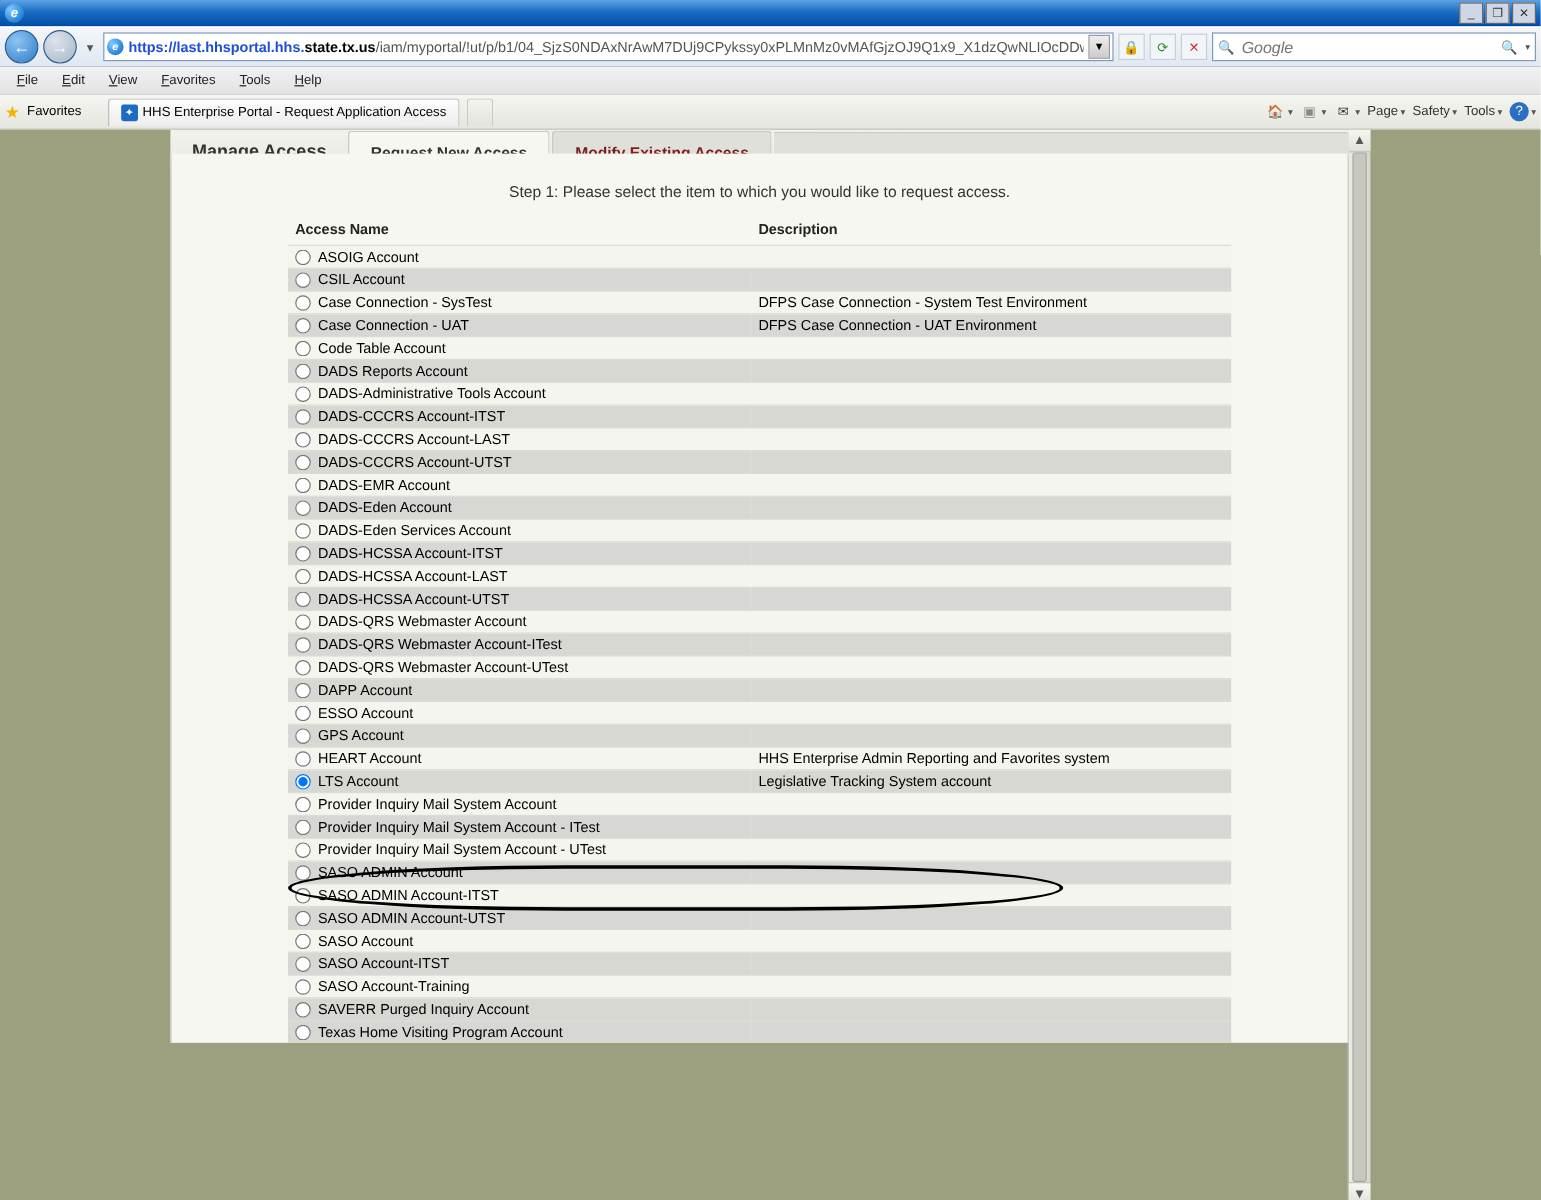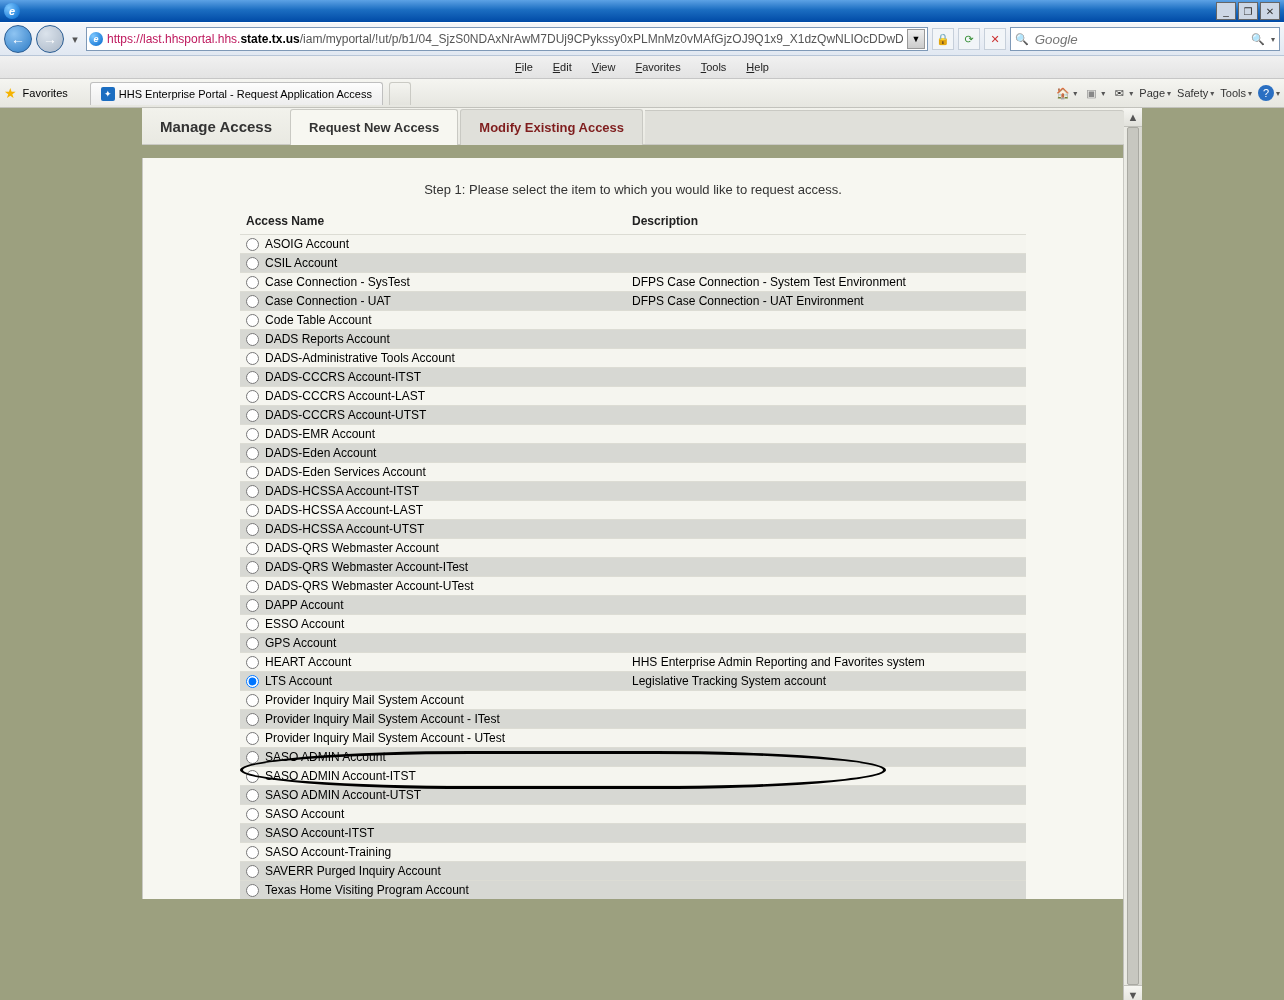--- a/index.html
+++ b/index.html
@@ -85,21 +85,21 @@
     display:flex; align-items:center; padding:0 4px; gap:4px;
   }
   .searchlens { color:#777; }
   .search-input { flex:1; border:none; outline:none; color:#15803d; font-style:italic; }
   .search-go { width:18px; text-align:center; color:#555; }
   
   .menubar {
     height:22px;
     background:linear-gradient(#f1f1f1,#e3e3e3);
     border-bottom:1px solid #c6c6c6;
-    display:flex; align-items:center; padding:0 6px; gap:4px;justify-content:center;
+    display:flex; align-items:center; padding:0 6px; gap:4px;
   }
   .menuitem { padding:2px 8px; color:#222; }
   .menuitem::first-letter { text-decoration: underline; }
   
   .favbar {
     height:28px;
     background:linear-gradient(#f5f5f1,#e6e6e0);
     border-bottom:1px solid #c2c2bc;
     display:flex; align-items:center; justify-content:space-between;
     padding:0 4px;
@@ -175,21 +175,21 @@
   }
   .tab.active { background:#f7f7f1; }
   .tab.inactive { background:#e0e0da; color:#7f1d1d;}
   .tab-strip-extender {
     flex:1; background:#e0e0da; border-top:1px solid #c9c9c3; height:33px;
     border-radius:0 3px 0 0;
     position:relative; top:1px;
   }
   
   .tab-content {
-    position:absolute; left:0; right:18px; top:50px;
+    position:absolute; left:0; right:18px; top:20px;
     background:#f7f7f1;
     border-left:1px solid #c9c9c3;
     border-right:1px solid #c9c9c3;
     padding:24px 0 0 0;
     text-align:center;
   }
   .step-line {
     font-family: Verdana, sans-serif;
     font-size:13px; color:#333;
     margin-bottom:14px;
@@ -244,21 +244,21 @@
 </div>
 
 <div class="navbar">
   <div class="navbtn">←</div>
   <div class="navbtn fwd">→</div>
   <div class="dropdown-split">▾</div>
 
   <div class="urlbox">
     <span class="e-icon" style="width:14px;height:14px;font-size:9px;">e</span>
     <span class="url-text">
-      <span style="color:#be185d;">https://last.hhsportal.hhs.</span><b style="color:#000;">state.tx.us</b><span style="color:#555;" title="https://last.hhsportal.hhs.state.tx.us/iam/myportal/!ut/p/b1/04_SjzS0NDAxNrAwM7DUj9CPykssy0xPLMnMz0vMAfGjzOJ9Q1x9_X1dzQwNLIOcDDwDjD29PD0cjQ">/iam/myportal/!ut/p/b1/04_SjzS0NDAxNrAwM7DUj9CPykssy0xPLMnMz0vMAfGjzOJ9Q1x9_X1dzQwNLIOcDDwDjD29PD0cjQ</span>
+      <span style="color:#1d4ed8;font-weight:bold;">https://last.hhsportal.hhs.</span><b style="color:#000;">state.tx.us</b><span style="color:#555;" title="https://last.hhsportal.hhs.state.tx.us/iam/myportal/!ut/p/b1/04_SjzS0NDAxNrAwM7DUj9CPykssy0xPLMnMz0vMAfGjzOJ9Q1x9_X1dzQwNLIOcDDwDjD29PD0cjQ">/iam/myportal/!ut/p/b1/04_SjzS0NDAxNrAwM7DUj9CPykssy0xPLMnMz0vMAfGjzOJ9Q1x9_X1dzQwNLIOcDDwDjD29PD0cjQ</span>
     </span>
     <div class="url-dd">▼</div>
   </div>
 
   <div class="icon-sq" style="color:#d9a300;">🔒</div>
   <div class="icon-sq" style="color:#2e8b2e;">⟳</div>
   <div class="icon-sq" style="color:#c33;">✕</div>
 
   <div class="searchbox">
     <span class="searchlens">🔍</span>

